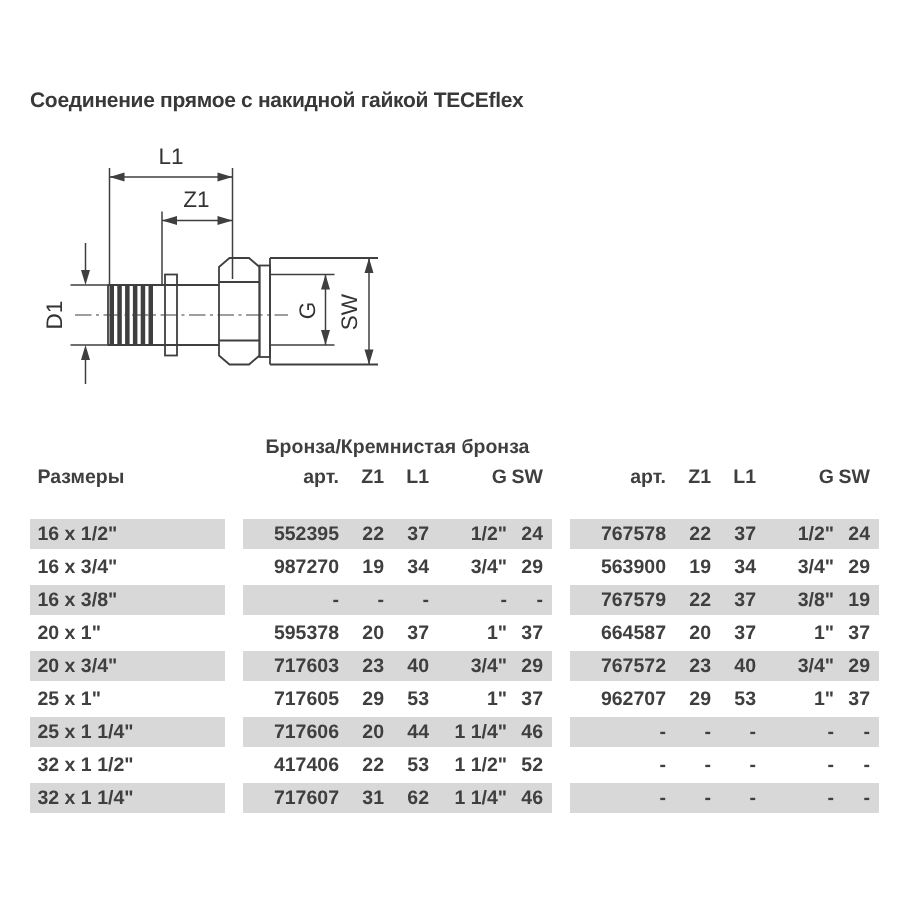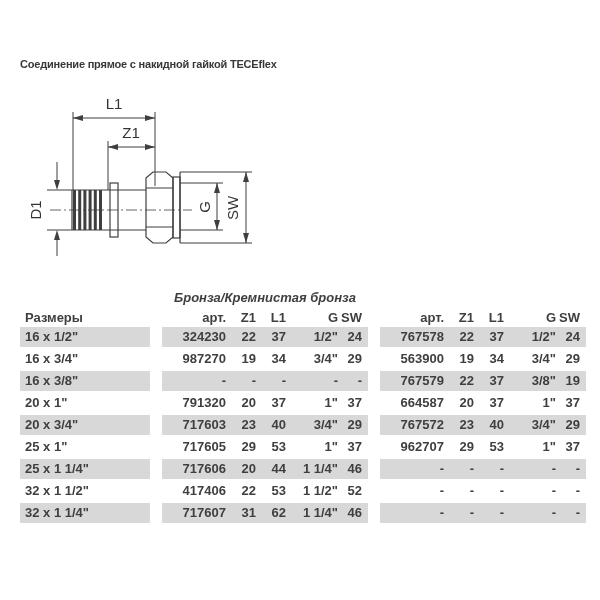--- a/index.html
+++ b/index.html
@@ -6,32 +6,32 @@
   html,body { width:600px; height:600px; }
   body {
     background:#ffffff;
     font-family:"Liberation Sans", sans-serif;
     color:#3c3c3c;
     position:relative;
     overflow:hidden;
   }
   .page-title {
     position:absolute; left:20px; top:58px;
-    font-size:11px; font-weight:bold; letter-spacing:-0.2px;
+    font-size:14px; font-weight:bold; letter-spacing:-0.2px;
     white-space:nowrap; color:#383838;text-align:center;
   }
   .drawing-wrap { position:absolute; left:20px; top:88px; width:245px; height:190px; }
   svg text { font-family:"Liberation Sans", sans-serif; fill:#333; }
   .dimlabel { font-size:15px; }
 
   
   .table { position:absolute; left:20px; top:289px; width:570px; font-size:13px; color:#3f3f3f; }
   .trow { display:flex; align-items:center; height:20px; margin-bottom:2px; line-height:20px; }
-  .hgroup-row { height:17px; margin-bottom:2px; line-height:17px; font-weight:bold;font-style:italic; }
-  .hcol-row { height:19px; margin-bottom:0; line-height:19px; font-weight:bold; }
+  .hgroup-row { height:17px; margin-bottom:2px; line-height:17px; font-weight:bold; }
+  .hcol-row { height:19px; margin-bottom:19px; line-height:19px; font-weight:bold; }
   .seg-size { width:130px; padding-left:5px; height:100%; }
   .seg-gap  { width:12px; height:100%; }
   .seg-grp  { width:206px; display:flex; height:100%; }
   .center { text-align:center; padding-left:0; }
   .c-art { width:64px; padding-left:7px; text-align:right; }
   .c-z1  { width:30px; text-align:right; }
   .c-l1  { width:30px; text-align:right; }
   .c-g   { width:52px; text-align:right; }
   .c-sw  { width:30px; text-align:right; padding-right:6px; }
   .striped .seg-size, .striped .seg-grp { background:#d8d8d8; }
@@ -123,21 +123,21 @@
       <span class="c-l1">L1</span>
       <span class="c-g">G</span>
       <span class="c-sw">SW</span>
     </div>
   </div>
   <div id="rows-host">
       <div class="trow striped">
     <div class="seg-size">16 x 1/2"</div>
     <div class="seg-gap"></div>
     <div class="seg-grp">
-      <span class="c-art">324230</span>
+      <span class="c-art">552395</span>
       <span class="c-z1">22</span>
       <span class="c-l1">37</span>
       <span class="c-g">1/2"</span>
       <span class="c-sw">24</span>
     </div>
     <div class="seg-gap"></div>
     <div class="seg-grp">
       <span class="c-art">767578</span>
       <span class="c-z1">22</span>
       <span class="c-l1">37</span>
@@ -180,21 +180,21 @@
       <span class="c-z1">22</span>
       <span class="c-l1">37</span>
       <span class="c-g">3/8"</span>
       <span class="c-sw">19</span>
     </div>
   </div>
       <div class="trow">
     <div class="seg-size">20 x 1"</div>
     <div class="seg-gap"></div>
     <div class="seg-grp">
-      <span class="c-art">791320</span>
+      <span class="c-art">595378</span>
       <span class="c-z1">20</span>
       <span class="c-l1">37</span>
       <span class="c-g">1"</span>
       <span class="c-sw">37</span>
     </div>
     <div class="seg-gap"></div>
     <div class="seg-grp">
       <span class="c-art">664587</span>
       <span class="c-z1">20</span>
       <span class="c-l1">37</span>

